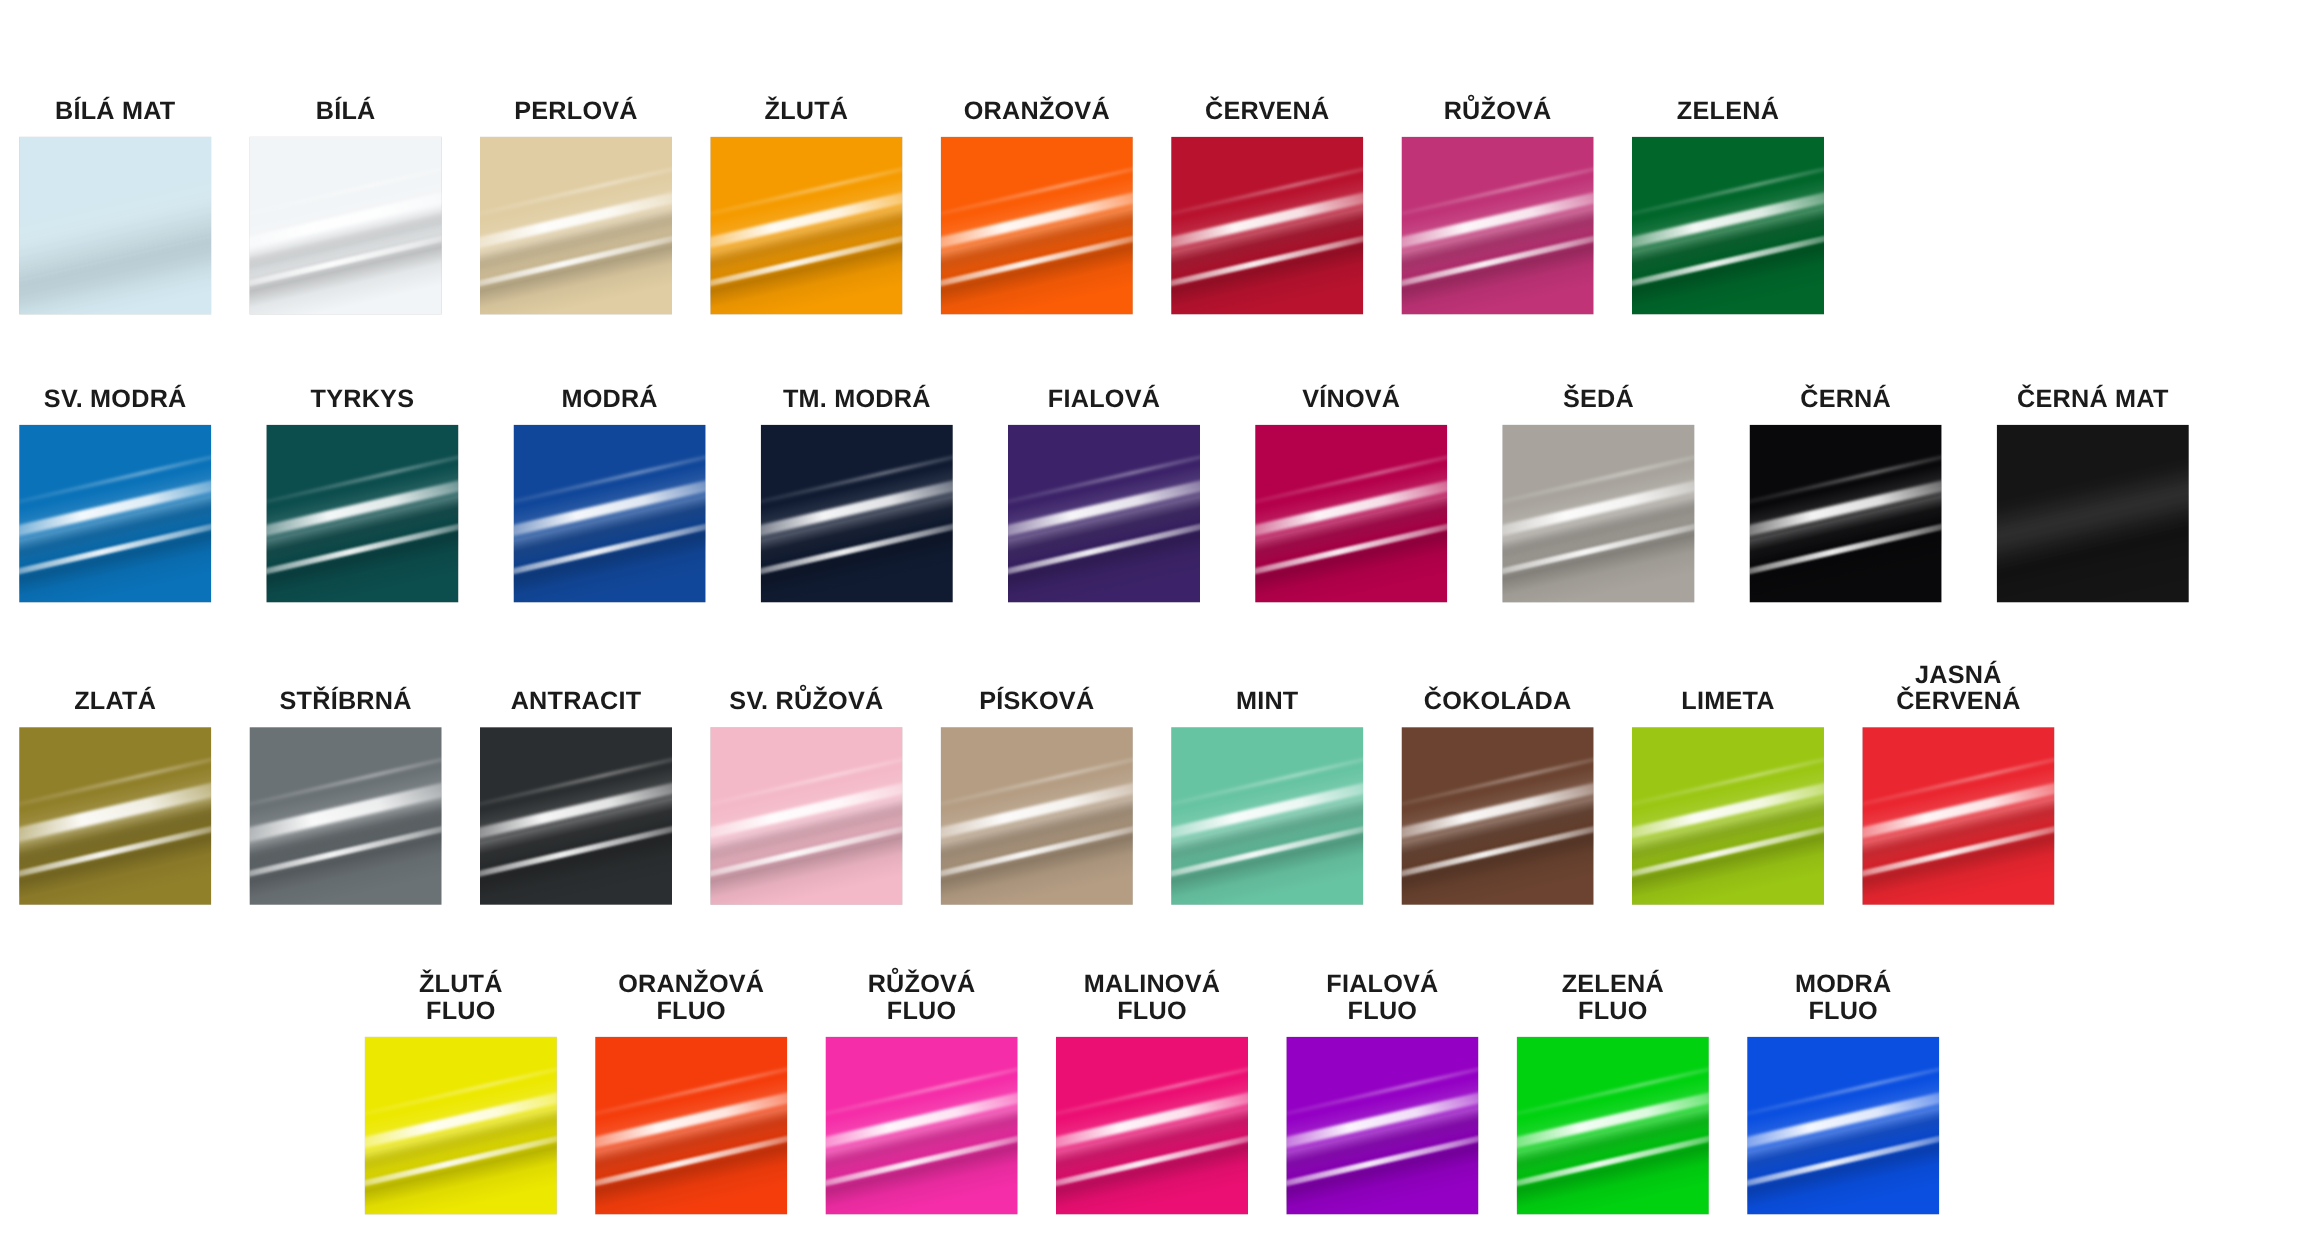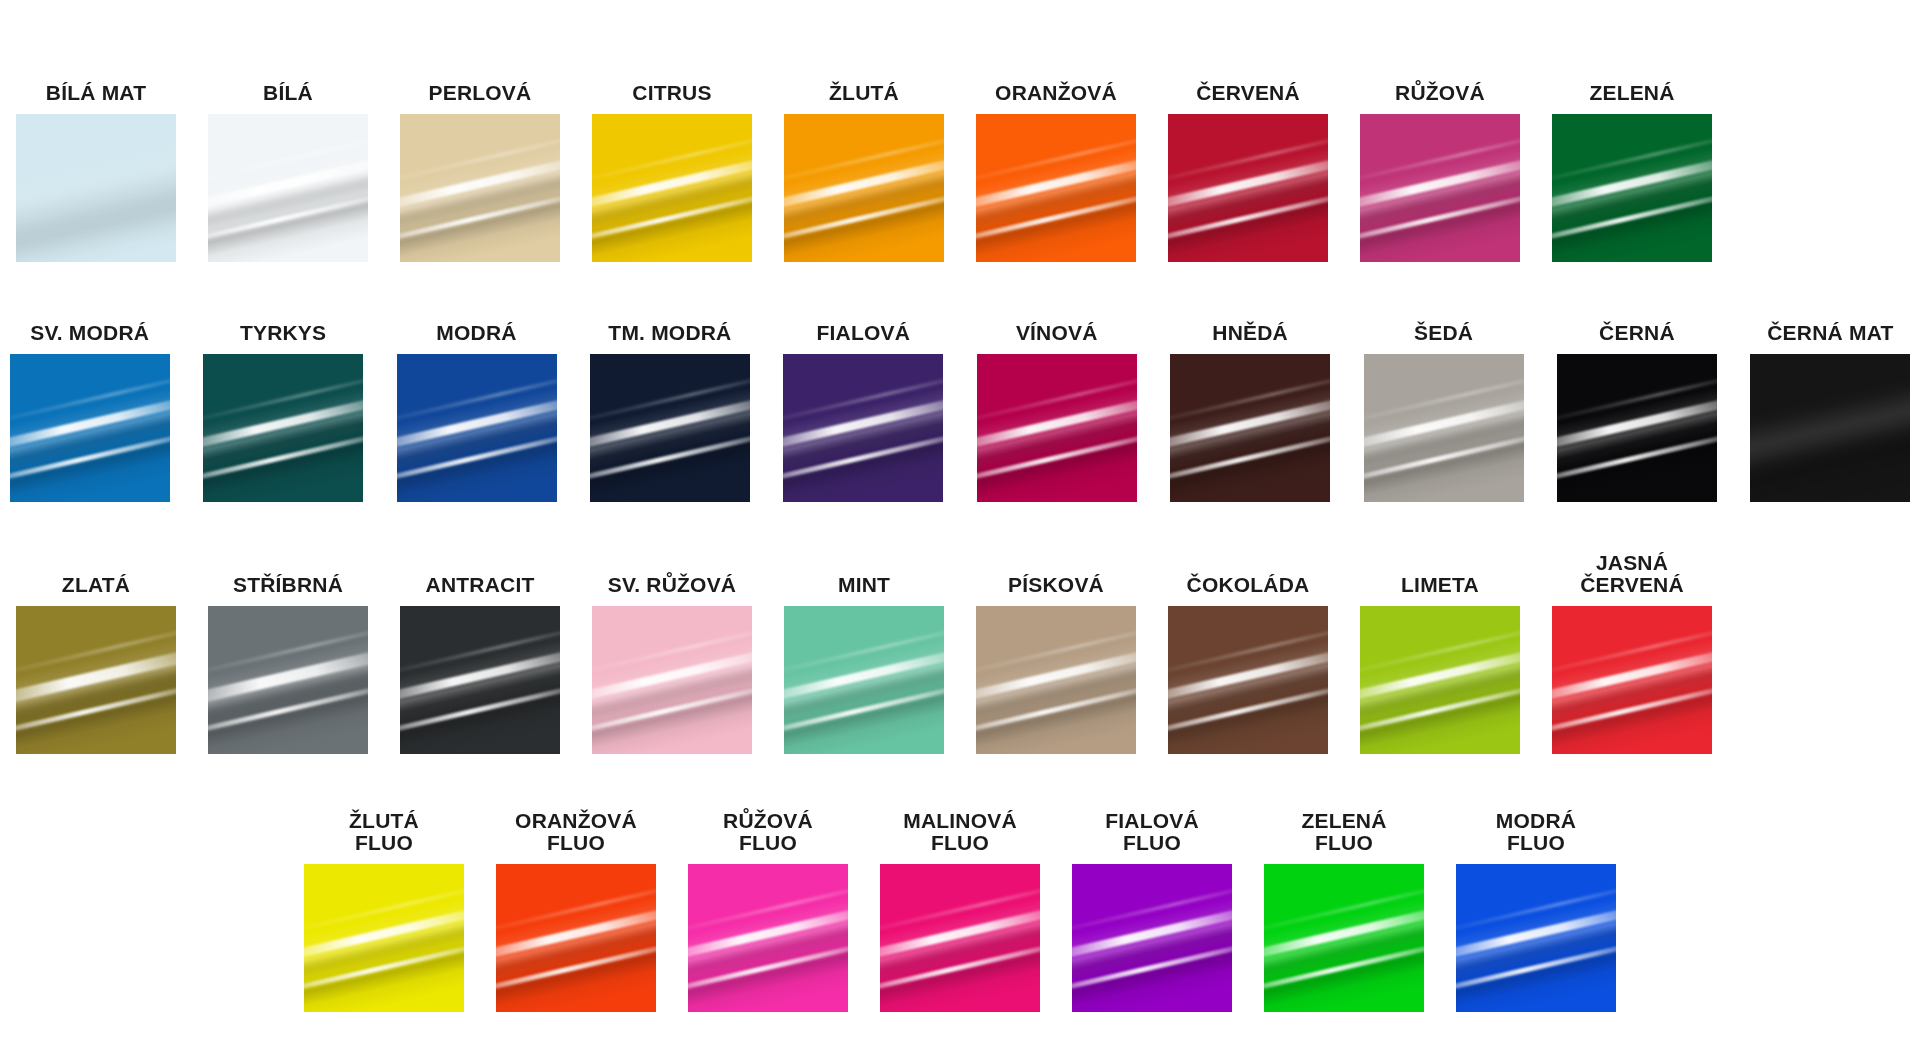--- a/index.html
+++ b/index.html
@@ -205,31 +205,20 @@
           <div class="swatch">
             <div class="base" style="background: rgb(224, 205, 163);"></div>
             <div class="sheen"></div>
             <div class="shade"></div>
             <div class="streak-c"></div>
             <div class="streak-a"></div>
             <div class="streak-b"></div>
           </div>
         </div>
         <div class="cell">
-          <div class="cell-label">CITRUS</div>
-          <div class="swatch">
-            <div class="base" style="background: rgb(239, 200, 0);"></div>
-            <div class="sheen"></div>
-            <div class="shade"></div>
-            <div class="streak-c"></div>
-            <div class="streak-a"></div>
-            <div class="streak-b"></div>
-          </div>
-        </div>
-        <div class="cell">
           <div class="cell-label">ŽLUTÁ</div>
           <div class="swatch">
             <div class="base" style="background: rgb(245, 155, 0);"></div>
             <div class="sheen"></div>
             <div class="shade"></div>
             <div class="streak-c"></div>
             <div class="streak-a"></div>
             <div class="streak-b"></div>
           </div>
         </div>
@@ -331,31 +320,20 @@
             <div class="shade"></div>
             <div class="streak-c"></div>
             <div class="streak-a"></div>
             <div class="streak-b"></div>
           </div>
         </div>
         <div class="cell">
           <div class="cell-label">VÍNOVÁ</div>
           <div class="swatch">
             <div class="base" style="background: rgb(181, 0, 75);"></div>
-            <div class="sheen"></div>
-            <div class="shade"></div>
-            <div class="streak-c"></div>
-            <div class="streak-a"></div>
-            <div class="streak-b"></div>
-          </div>
-        </div>
-        <div class="cell">
-          <div class="cell-label">HNĚDÁ</div>
-          <div class="swatch">
-            <div class="base" style="background: rgb(61, 30, 26);"></div>
             <div class="sheen"></div>
             <div class="shade"></div>
             <div class="streak-c"></div>
             <div class="streak-a"></div>
             <div class="streak-b"></div>
           </div>
         </div>
         <div class="cell">
           <div class="cell-label">ŠEDÁ</div>
           <div class="swatch">
@@ -426,34 +404,34 @@
           <div class="swatch">
             <div class="base" style="background: rgb(244, 185, 201);"></div>
             <div class="sheen"></div>
             <div class="shade"></div>
             <div class="streak-c"></div>
             <div class="streak-a"></div>
             <div class="streak-b"></div>
           </div>
         </div>
         <div class="cell">
+          <div class="cell-label">PÍSKOVÁ</div>
+          <div class="swatch">
+            <div class="base" style="background: rgb(180, 157, 131);"></div>
+            <div class="sheen"></div>
+            <div class="shade"></div>
+            <div class="streak-c"></div>
+            <div class="streak-a"></div>
+            <div class="streak-b"></div>
+          </div>
+        </div>
+        <div class="cell">
           <div class="cell-label">MINT</div>
           <div class="swatch">
             <div class="base" style="background: rgb(103, 196, 163);"></div>
-            <div class="sheen"></div>
-            <div class="shade"></div>
-            <div class="streak-c"></div>
-            <div class="streak-a"></div>
-            <div class="streak-b"></div>
-          </div>
-        </div>
-        <div class="cell">
-          <div class="cell-label">PÍSKOVÁ</div>
-          <div class="swatch">
-            <div class="base" style="background: rgb(180, 157, 131);"></div>
             <div class="sheen"></div>
             <div class="shade"></div>
             <div class="streak-c"></div>
             <div class="streak-a"></div>
             <div class="streak-b"></div>
           </div>
         </div>
         <div class="cell">
           <div class="cell-label">ČOKOLÁDA</div>
           <div class="swatch">

